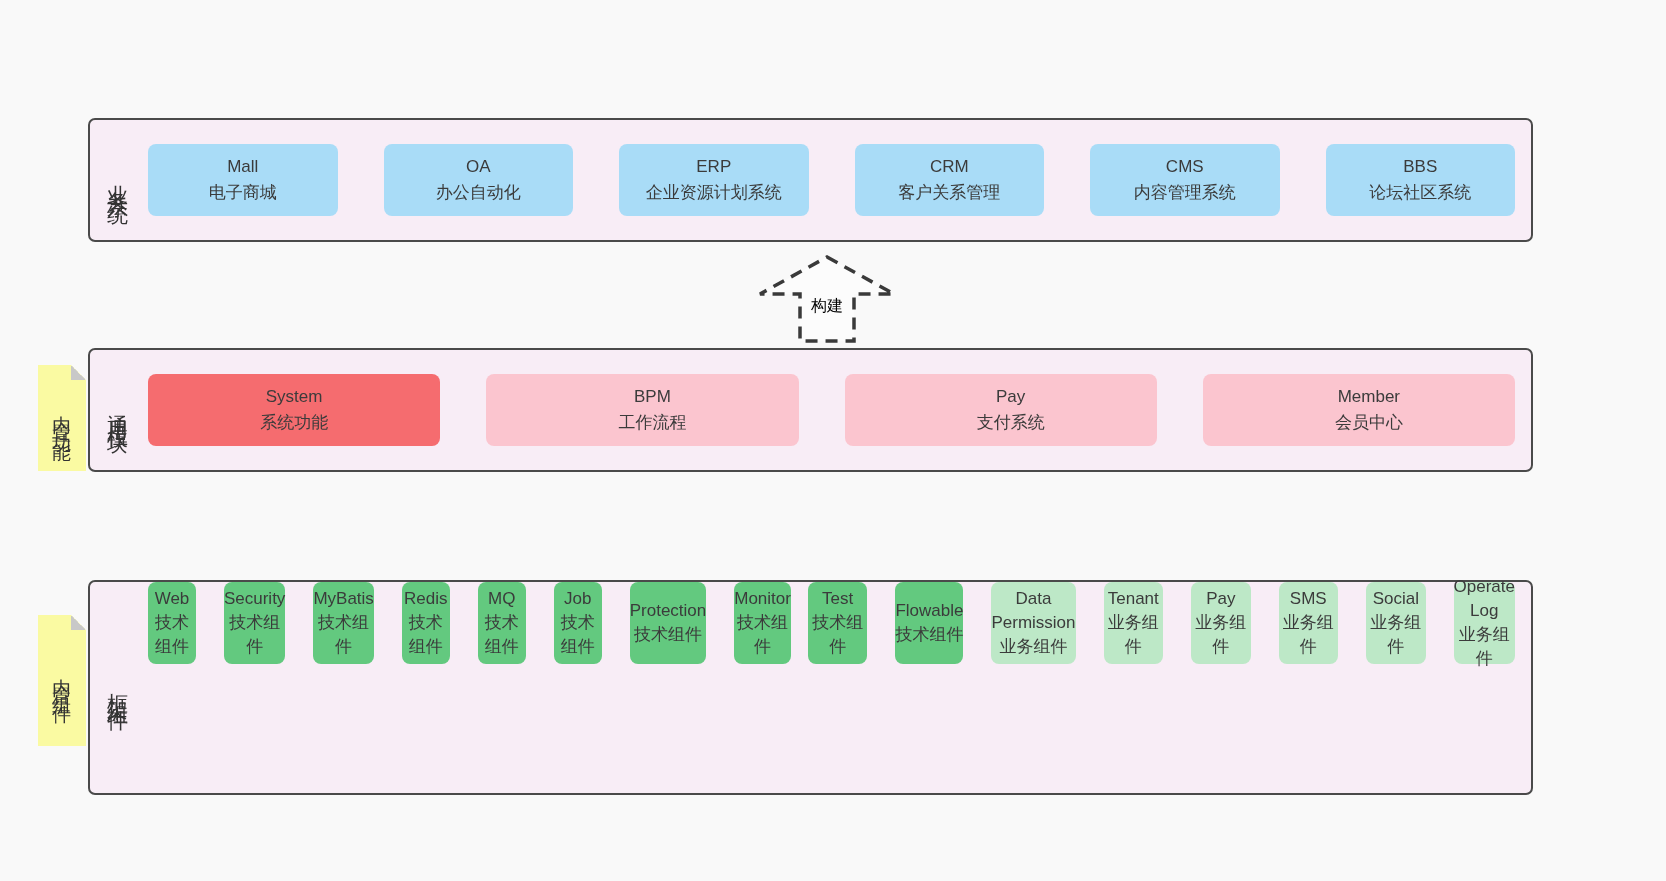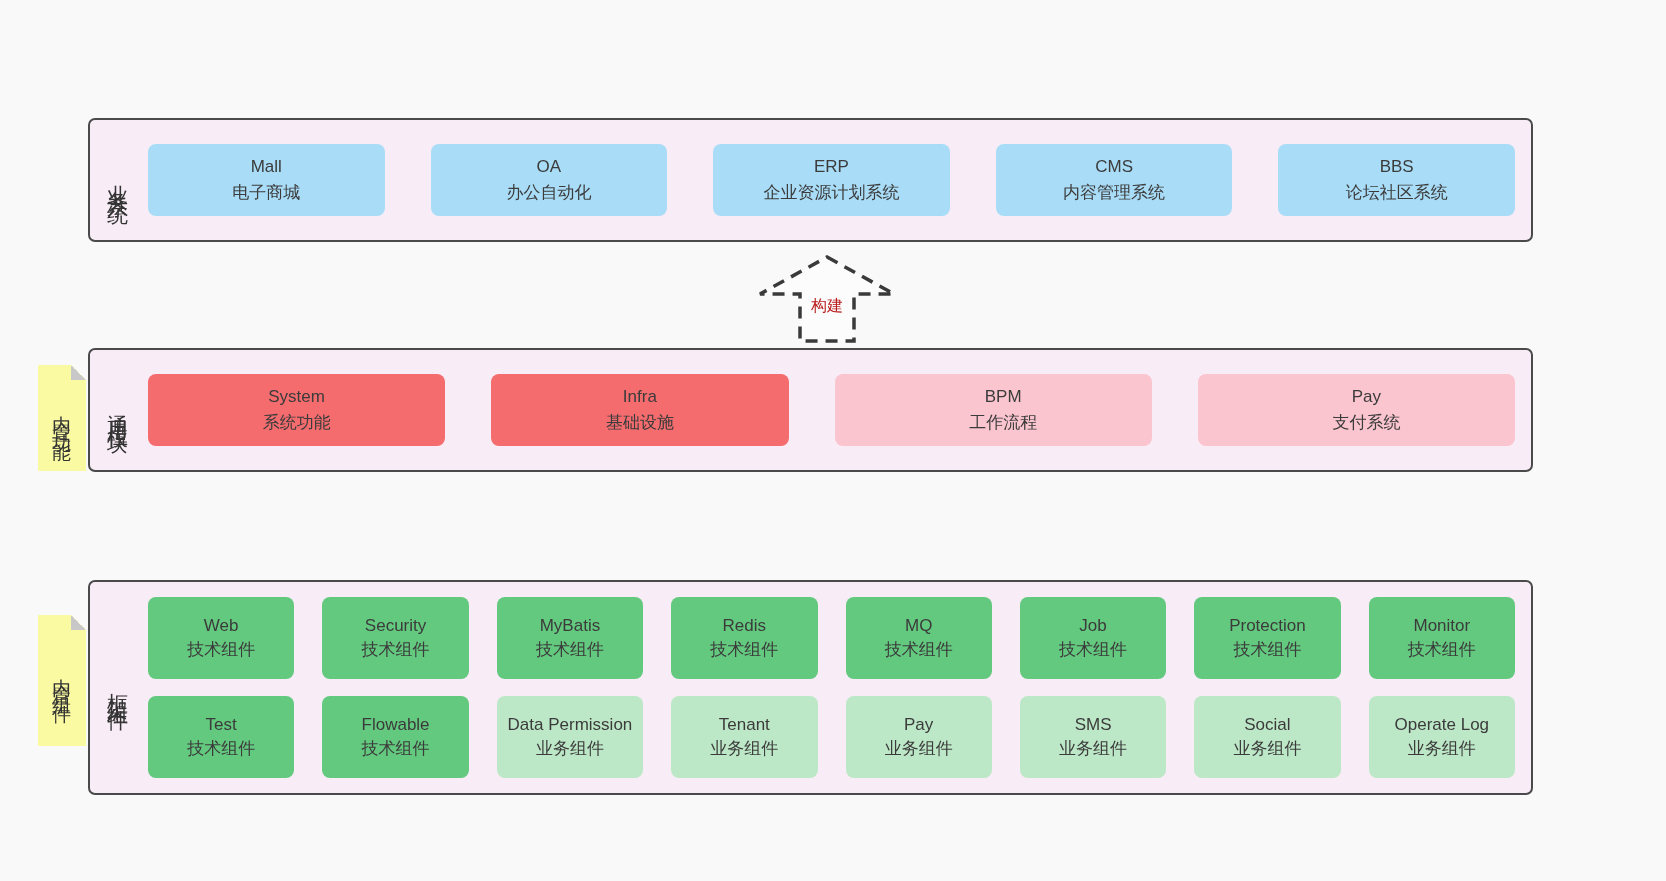--- a/index.html
+++ b/index.html
@@ -21,38 +21,38 @@
   .band-label{width:56px;display:flex;align-items:center;justify-content:center;
         font-size:21px;color:#333;}
   .v-text{writing-mode:vertical-rl;text-orientation:upright;letter-spacing:6px;line-height:1;}
   .boxes{flex:1;display:flex;align-items:center;gap:46px;padding:0 16px 0 2px;}
   .box{flex:1;height:72px;border-radius:8px;display:flex;flex-direction:column;
         align-items:center;justify-content:center;text-align:center;
         font-size:17px;line-height:1.55;}
   .blue{background:var(--blue-box);} .red{background:var(--red-box);}
   .pink{background:var(--pink-box);padding-left:20px;} .gdark{background:var(--green-dark);}
   .glight{background:var(--green-light);}
-  .rows{flex:1;display:flex;flex-direction:column;justify-content:center;gap:17px;padding:0 16px 0 2px;}
+  .rows{flex:1;display:flex;flex-direction:row;justify-content:center;gap:17px;padding:0 16px 0 2px;}
   .row{display:flex;gap:28px;}
   .box-sm{flex:1;height:82px;border-radius:8px;display:flex;flex-direction:column;
         align-items:center;justify-content:center;text-align:center;font-size:17px;line-height:1.4;}
   .sticky{position:absolute;width:48px;background:var(--sticky-bg);z-index:1;
         display:flex;align-items:center;justify-content:center;font-size:19px;color:#333;
         clip-path:polygon(0 0,calc(100% - 15px) 0,100% 15px,100% 100%,0 100%);}
   .sticky .v-text{letter-spacing:9px;}
   .sticky-modules{left:38px;top:365px;height:106px;}
   .sticky-components{left:38px;top:615px;height:131px;}
   .fold{position:absolute;top:0;right:0;width:15px;height:15px;
         background:linear-gradient(45deg,var(--sticky-fold) 50%,transparent 50%);}
   .arrow{position:absolute;width:140px;height:92px;z-index:1;}
   .arrow-build{left:757px;top:254px;}
   .arrow-implement{left:770px;top:487px;}
   .arrow svg{display:block;}
   .arrow-label{position:absolute;left:50%;top:42px;transform:translateX(-50%);
-        background:var(--arrow-fill);padding:0 3px;font-size:16px;color:#b91c1c;white-space:nowrap;}
+        background:var(--arrow-fill);padding:0 3px;font-size:16px;color:#000000;white-space:nowrap;}
 </style>
 </head>
 <body>
 
 <div class="page">
 
   <div class="band band-business">
     <div class="band-label">
       <span class="v-text">业务系统</span>
     </div>
@@ -61,20 +61,24 @@
         <span>Mall</span>
         <span>电子商城</span>
       </div>
       <div class="box blue">
         <span>OA</span>
         <span>办公自动化</span>
       </div>
       <div class="box blue">
         <span>ERP</span>
         <span>企业资源计划系统</span>
+      </div>
+      <div class="box blue">
+        <span>CRM</span>
+        <span>客户关系管理</span>
       </div>
       <div class="box blue">
         <span>CMS</span>
         <span>内容管理系统</span>
       </div>
       <div class="box blue">
         <span>BBS</span>
         <span>论坛社区系统</span>
       </div>
     </div>
@@ -94,32 +98,32 @@
 
   <div class="band band-modules">
     <div class="band-label">
       <span class="v-text">通用模块</span>
     </div>
     <div class="boxes">
       <div class="box red">
         <span>System</span>
         <span>系统功能</span>
       </div>
-      <div class="box red">
-        <span>Infra</span>
-        <span>基础设施</span>
-      </div>
       <div class="box pink">
         <span>BPM</span>
         <span>工作流程</span>
       </div>
       <div class="box pink">
         <span>Pay</span>
         <span>支付系统</span>
       </div>
+      <div class="box pink">
+        <span>Member</span>
+        <span>会员中心</span>
+      </div>
     </div>
   </div>
 
 
   <div class="sticky sticky-components">
     <span class="fold"></span>
     <span class="v-text">内置组件</span>
   </div>
 
   <div class="band band-components">

